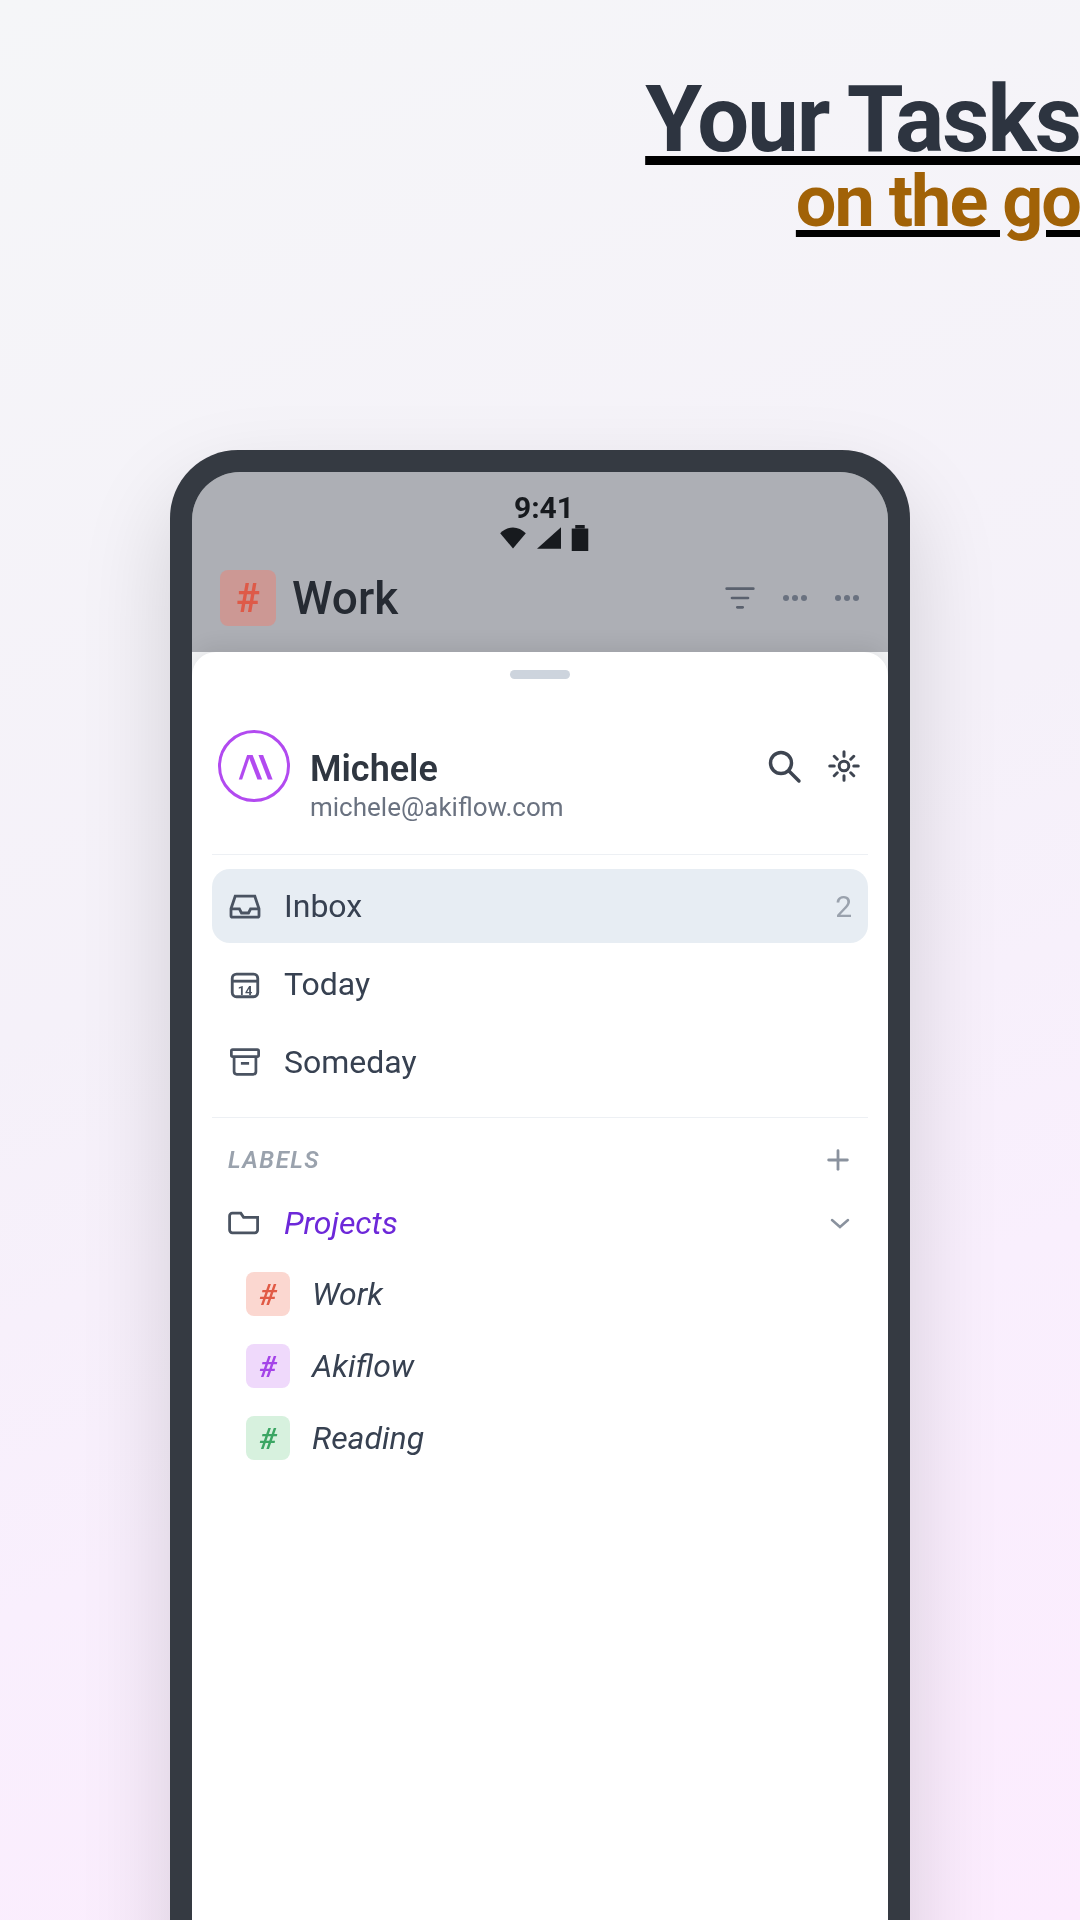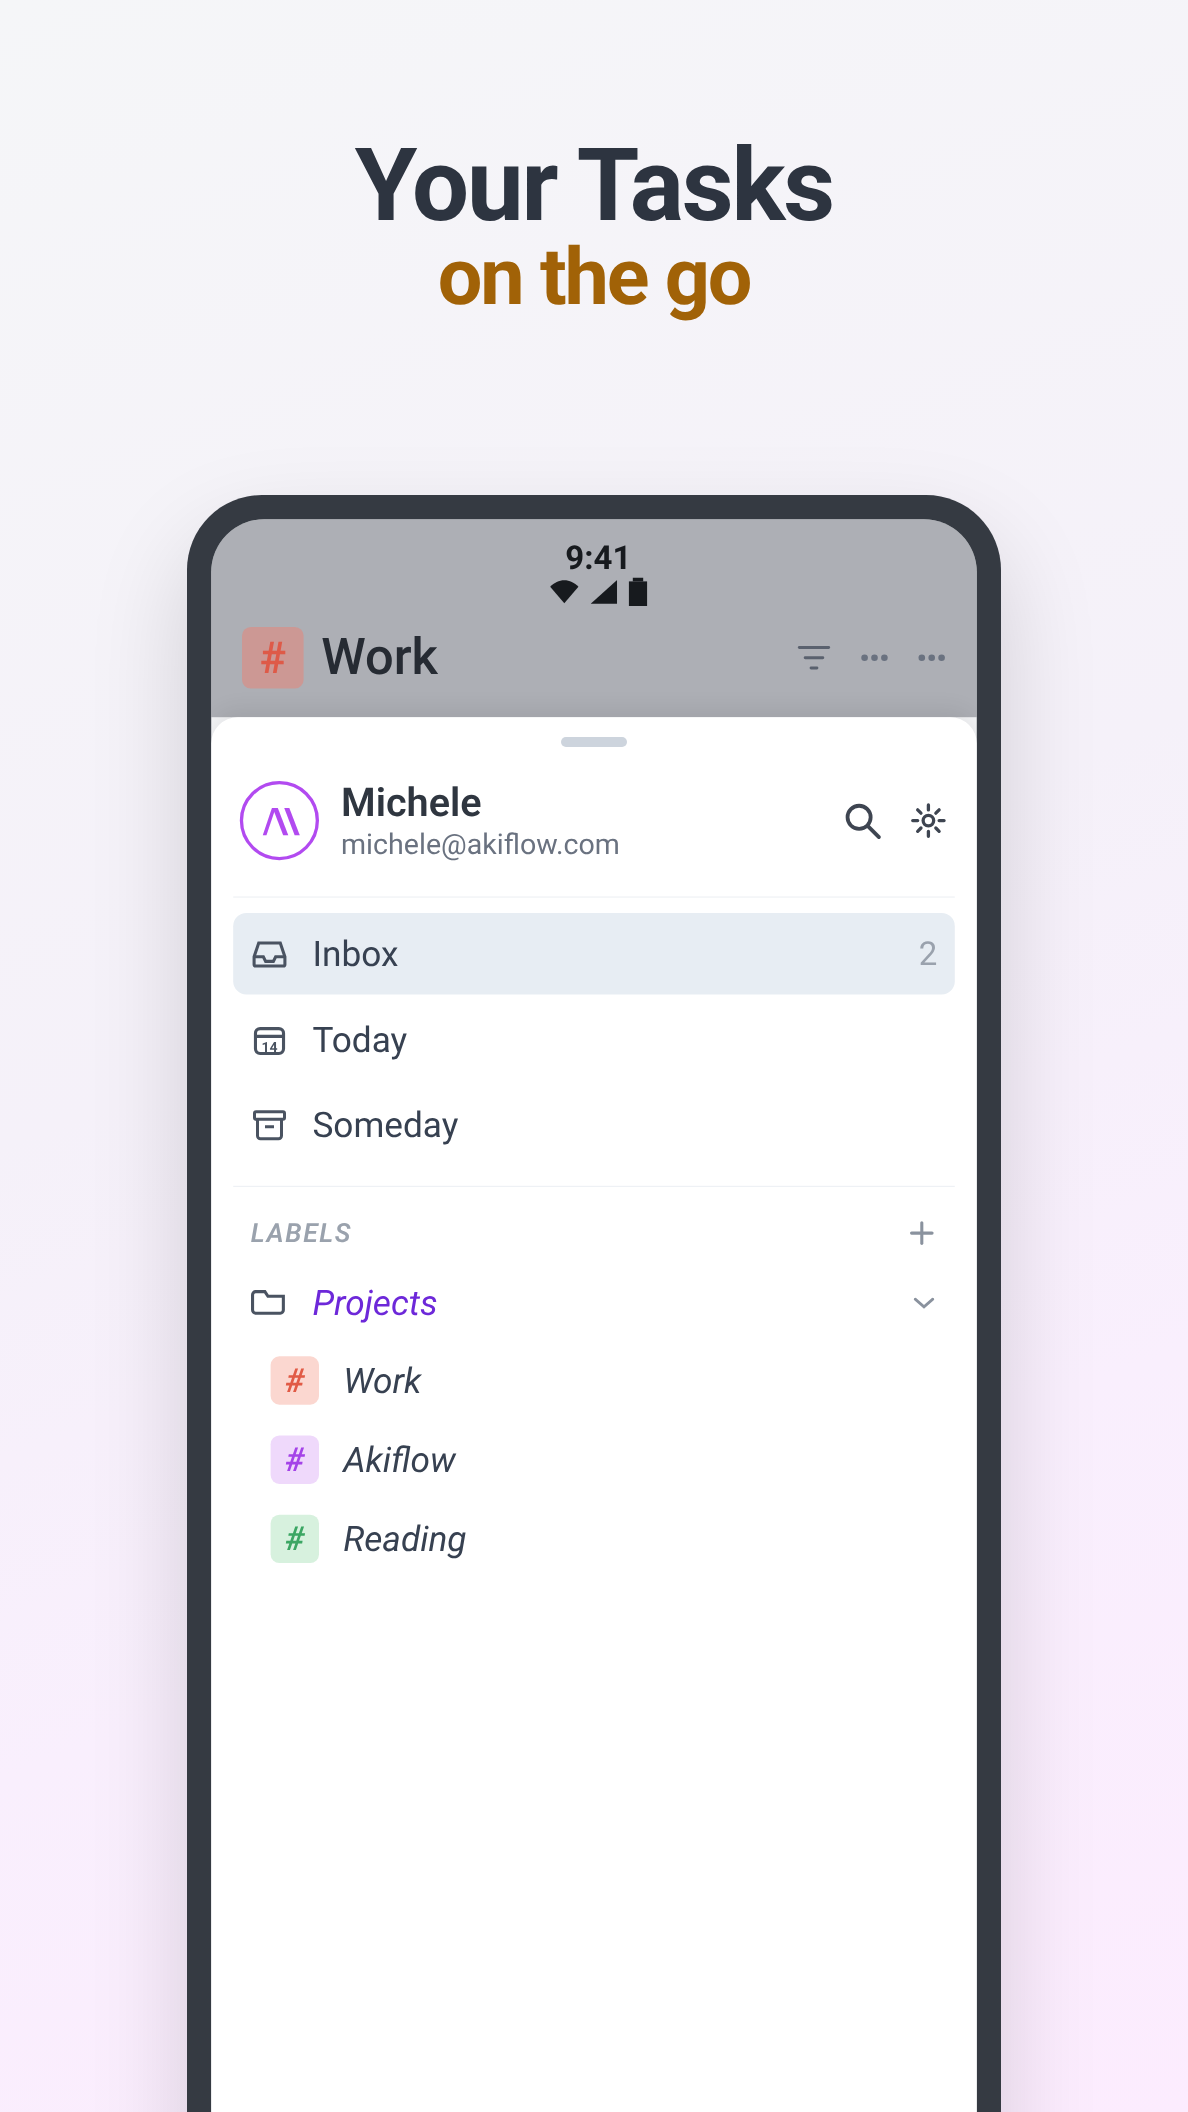--- a/index.html
+++ b/index.html
@@ -1,19 +1,19 @@
 <!DOCTYPE html>
 <html><head>
 <meta charset="utf-8">
 <style>
 * { margin:0; padding:0; box-sizing:border-box; font-family:-apple-system,BlinkMacSystemFont,"Segoe UI",Roboto,sans-serif; }
 html,body { width:1080px; height:1920px; }
 body { background:linear-gradient(160deg,#f5f6f8 0%,#f5f1f9 45%,#f9effd 70%,#fcecfe 100%); position:relative; overflow:hidden; }
 
-.headline { text-align:center; padding-top:116px; }
+.headline { text-align:right; padding-top:66px;text-decoration:underline; }
 .headline .l1 { font-size:92px; font-weight:700; color:#2d3440; letter-spacing:-2px;}
 .headline .l2 { font-size:72px; font-weight:700; color:#a16207; letter-spacing:-2px; margin-top:-14px;}
 
 .phone { position:absolute; left:50%; top:450px; transform:translateX(-50%); width:740px; height:1600px; background:#353a42; border-radius:68px; box-shadow:0 40px 90px rgba(0,0,0,.15); padding:22px; }
 .screen { width:100%; height:100%; background:#f5f6f8; border-radius:48px; overflow:hidden; position:relative; }
 
 .dim { position:absolute; inset:0; background:rgba(55,60,70,.38); height:180px; }
 .statusbar { position:relative; display:flex; align-items:center; justify-content:space-between; padding:18px 44px 0 52px; height:72px;flex-direction:column; }
 .time { font-size:30px; font-weight:700; color:#171a1e; }
 .sicons { display:flex; align-items:center; gap:10px; }
@@ -23,26 +23,26 @@
 .apphdr .title { font-size:46px; font-weight:500; color:#262b33; flex:1; }
 .hdr-actions { display:flex; align-items:center; gap:26px; color:#5a616e; }
 
 .sheet { position:absolute; left:0; right:0; top:180px; bottom:0; background:#fff; border-top-left-radius:24px; border-top-right-radius:24px; box-shadow:0 -6px 20px rgba(0,0,0,.08); padding:18px 20px 0 20px; overflow:hidden;}
 .grab { width:60px; height:9px; background:#cdd4dd; border-radius:6px; margin:0 auto 26px auto; }
 
 .profile { display:flex; align-items:center; gap:20px; padding:4px 6px 32px 6px; border-bottom:1px solid #edf0f4; margin-bottom:14px; }
 .avatar { width:72px; height:72px; border:3px solid #b24af0; border-radius:50%; display:flex; align-items:center; justify-content:center; }
 .avatar span{ color:#b24af0; font-weight:700; font-size:32px; letter-spacing:-3px;}
 .pinfo { flex:1; }
-.pname { font-size:36px; font-weight:600; color:#2f3640; }
+.pname { font-size:36px; font-weight:600; color:#2f3640;margin-top:39px; }
 .pemail { font-size:26px; color:#6a7280; margin-top:2px; }
 .pactions { display:flex; gap:24px; color:#3e4551; }
 
 .navitem { display:flex; align-items:center; gap:22px; padding:18px 16px; border-radius:12px; color:#374151; font-size:32px; margin:4px 0;}
-.navitem.active { background:#e7edf3; }
+.navitem.active { background:#e7edf3;border-radius:18px; }
 .navitem .cnt { margin-left:auto; color:#9aa2ad; font-size:30px; }
 .navicon { width:34px; height:34px; display:flex; align-items:center; justify-content:center; color:#4a5361; }
 
 .section { padding:28px 6px 0 6px; border-top:1px solid #edf0f4; margin-top:18px;font-style:italic;}
 .sechead { display:flex; align-items:center; justify-content:space-between; padding:0 10px 14px 10px; color:#9aa2ad; font-size:24px; font-weight:600; letter-spacing:1.5px; }
 
 .folder { display:flex; align-items:center; gap:22px; padding:16px 10px; font-size:32px; color:#6d28d9; }
 .folder .chev { margin-left:auto; color:#8a929e; }
 
 .tag { display:flex; align-items:center; gap:22px; padding:14px 10px 14px 28px; font-size:32px; color:#374151;}

